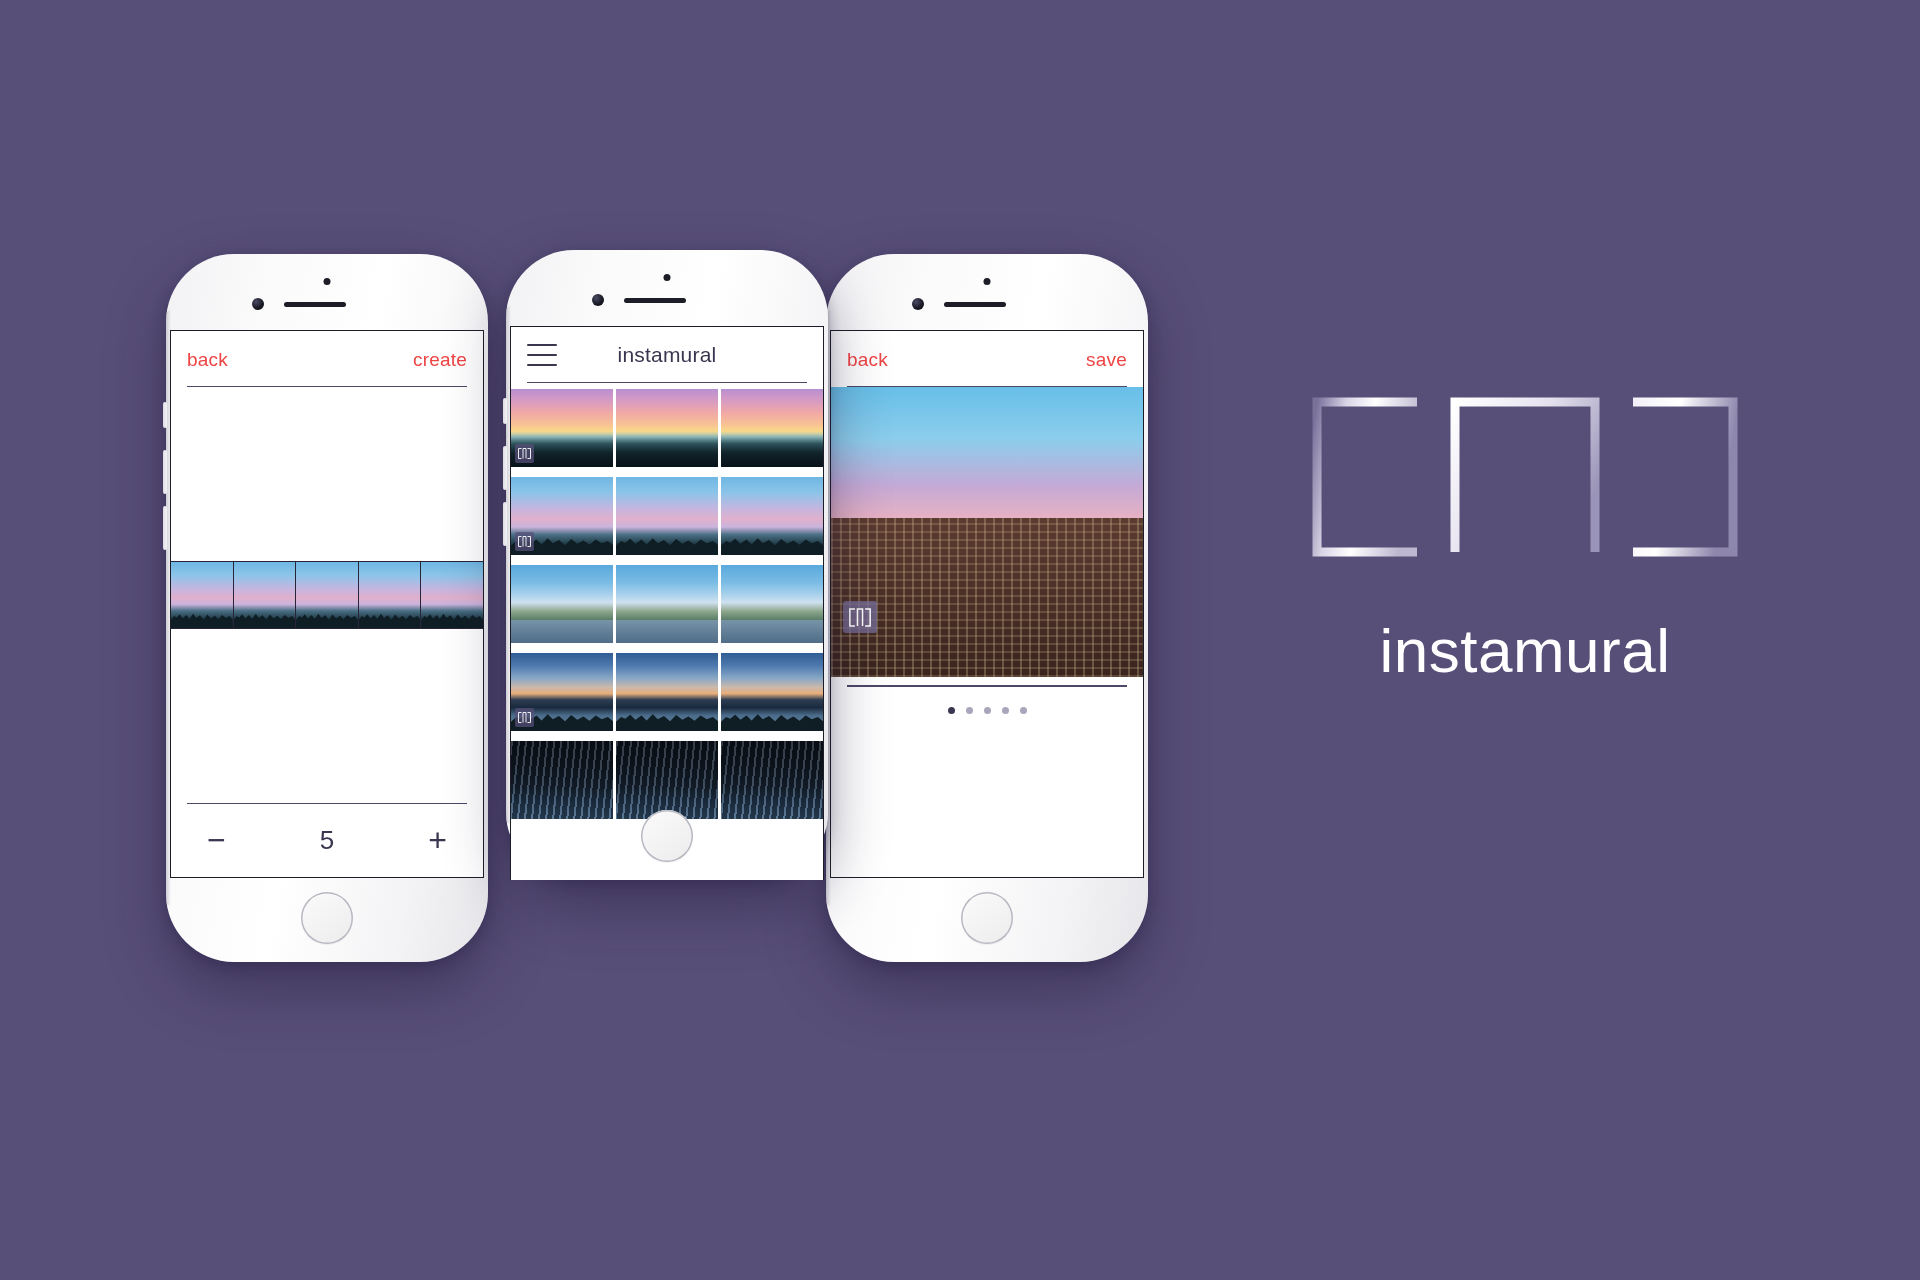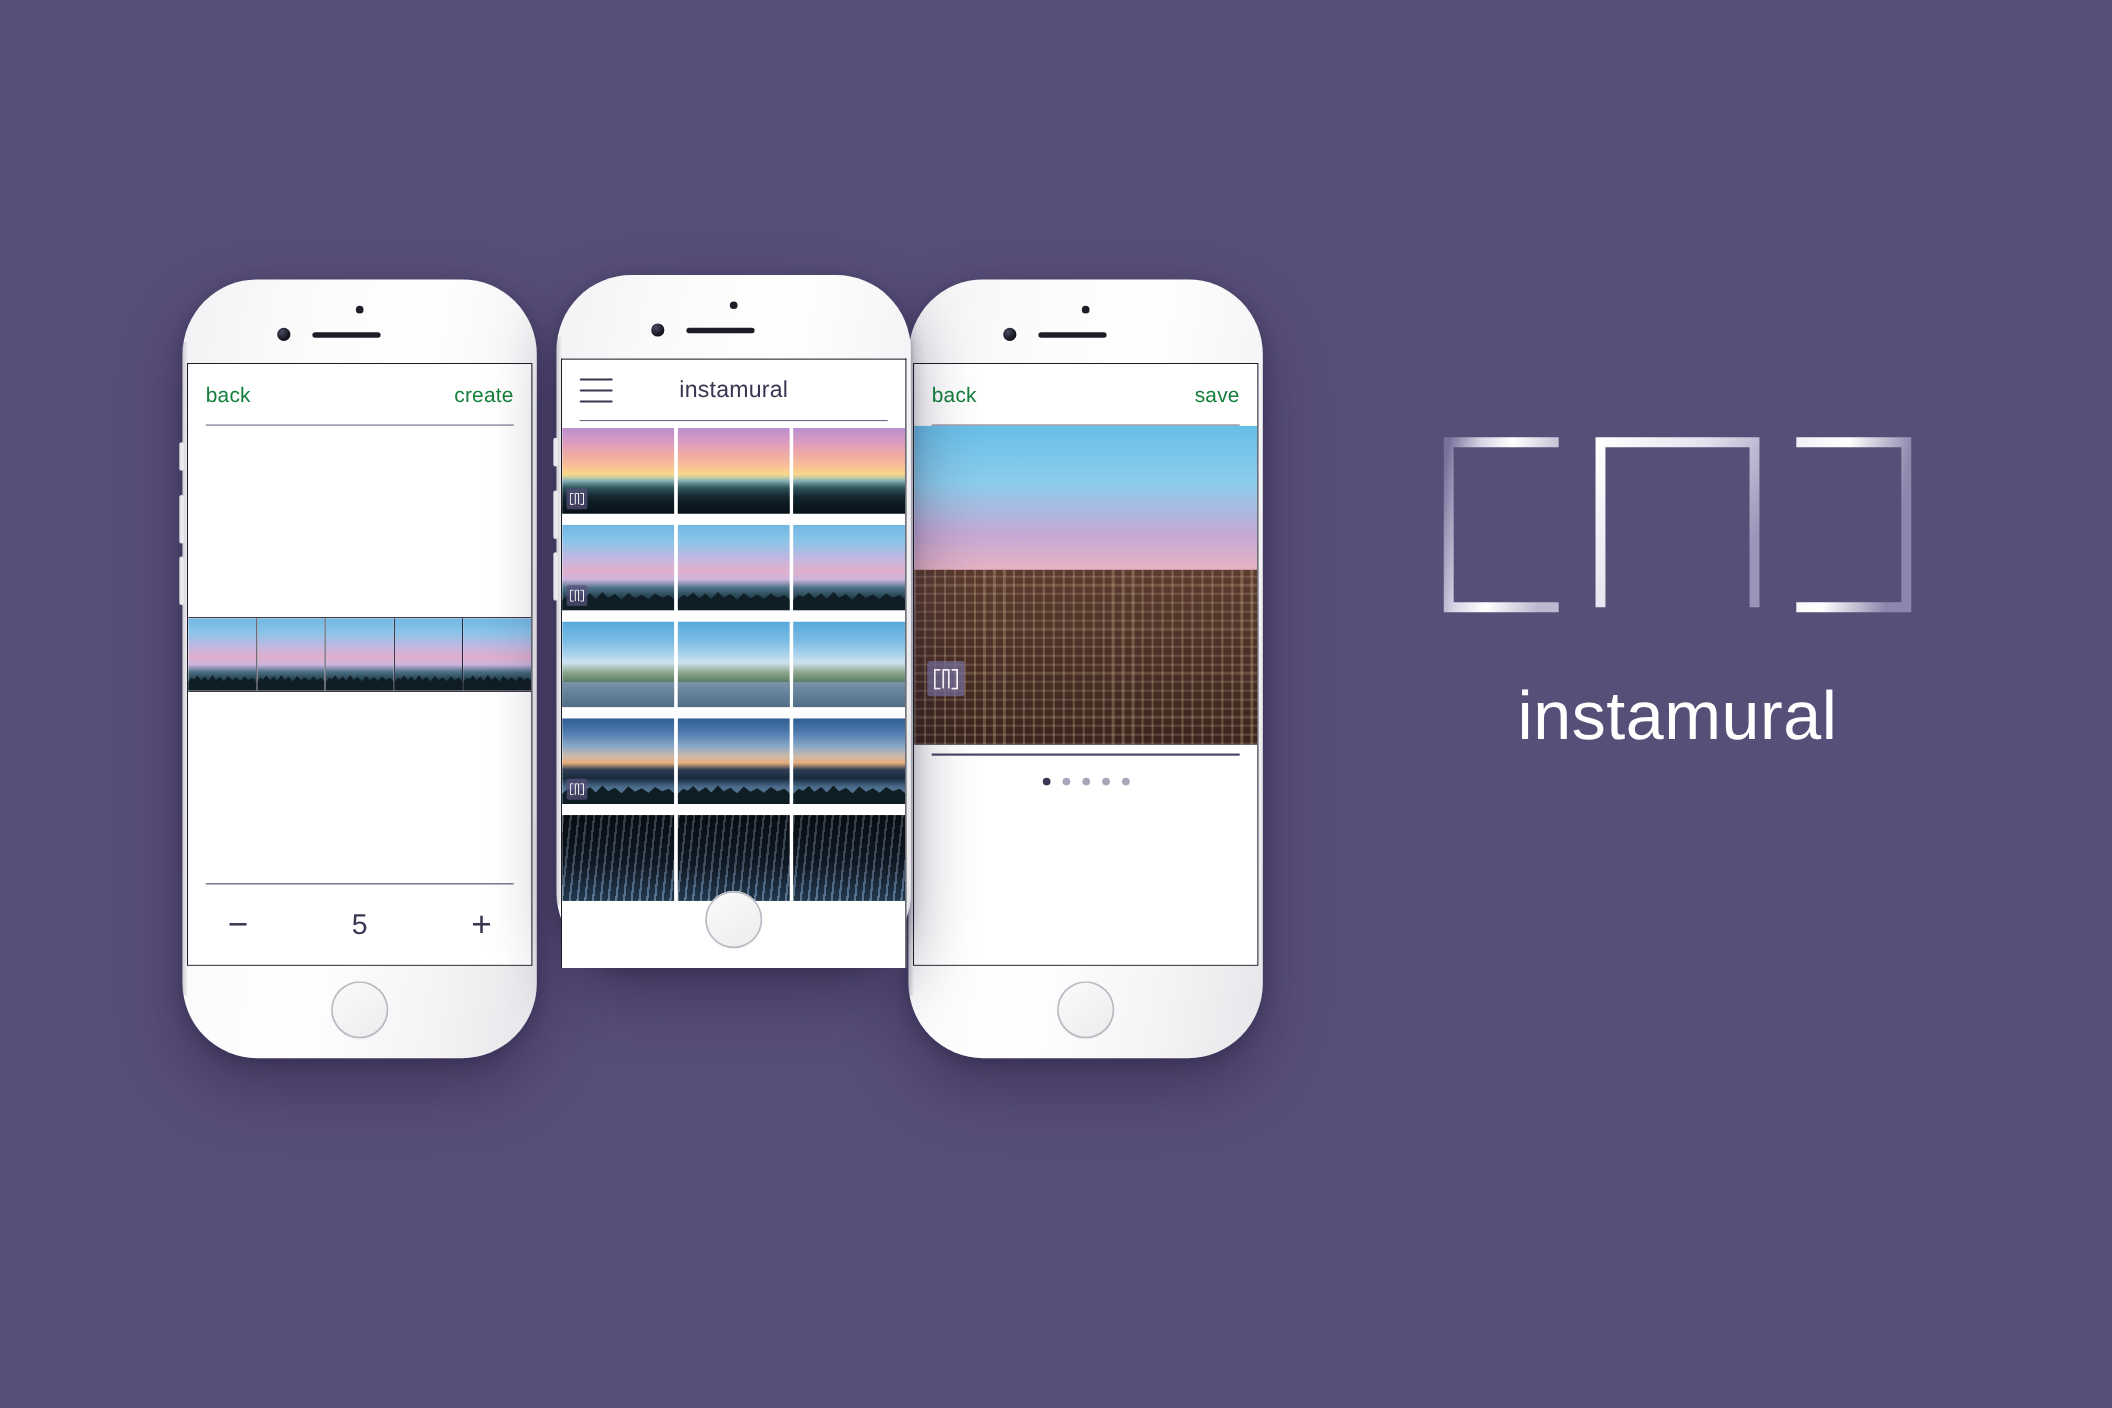--- a/index.html
+++ b/index.html
@@ -126,21 +126,21 @@
   }
   .navbar::after {
     content: "";
     position: absolute;
     left: 16px; right: 16px; bottom: 0;
     height: 1.4px;
     background: #4d4768;
   }
   .nav-btn {
     font-size: 19px;
-    color: #15803d;
+    color: #ef4444;
     letter-spacing: 0.2px;
     font-weight: 400;
     line-height: 1;
     background: none;
     border: none;
     font-family: "Liberation Sans", sans-serif;
     cursor: pointer;
     padding: 0;
   }
   .nav-left  { margin-right: auto; }

